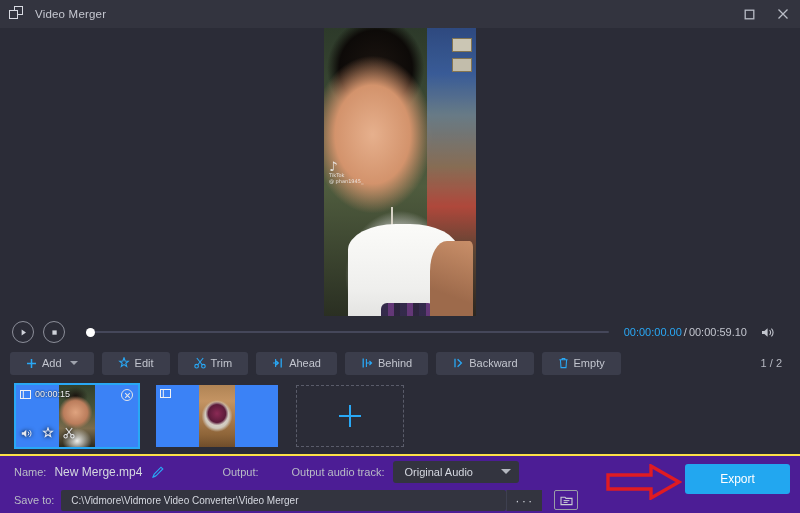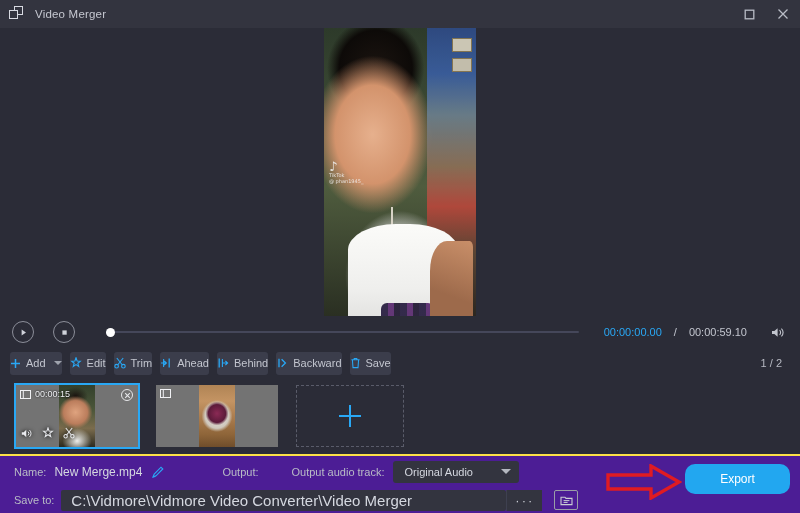--- a/index.html
+++ b/index.html
@@ -95,22 +95,22 @@
     color: #f2f2f2; font-size: 5px; line-height: 1.25; opacity: .86;
     font-family: "DejaVu Sans", sans-serif;
   }
   .tt-note { font-size: 13px; line-height: 10px; }
 
   
   .transport {
     flex: 0 0 32px; height: 32px;
     background: #2b2c37;
     display: flex; align-items: center;
-    padding: 0 14px 0 12px;
-    gap: 12px;
+    padding: 0 24px 0 12px;
+    gap: 2px;
   }
   .tbtn {
     width: 22px; height: 22px; border-radius: 50%;
     border: 1.3px solid #8b8e99; color: #cfd2da;
     display: flex; align-items: center; justify-content: center;
     flex: 0 0 22px;
   }
   .tbtn + .tbtn { margin-left: 7px; }
   .seek-wrap {
     flex: 1 1 auto; margin: 0 13px 0 19px; position: relative; height: 16px;
@@ -132,21 +132,21 @@
     display: flex; align-items: center;
     padding-left: 10px; padding-right: 12px;
     gap: 8px;
     position: relative;
   }
   .tool {
     height: 23px;
     background: #3b3d4b;
     border-radius: 3px;
     display: flex; align-items: center;
-    padding: 0 0;
+    padding: 0 16px;
     gap: 5px;
     color: #c3c6cf;
     font-size: 11px;
     white-space: nowrap;
   }
   .tool .ic { color: #29a8f5; display: flex; align-items: center; }
   .tool.disabled { color: #6e7079; }
   .tool.disabled .ic { color: #5a6672; }
   .tool .caret {
     width: 0; height: 0; border-left: 4px solid transparent; border-right: 4px solid transparent;
@@ -160,21 +160,21 @@
   
   .clipstrip {
     flex: 0 0 76px; height: 76px;
     background: #2b2c37;
     display: flex; align-items: center;
     padding-left: 16px;
     gap: 18px;
   }
   .clip {
     width: 122px; height: 62px;
-    background: #737373; position: relative;
+    background: #3b82f6; position: relative;
     flex: 0 0 122px;
   }
   .clip.selected { outline: 2px solid #29a8f5; outline-offset: 0px; }
   .clip-inner-img {
     position: absolute; left: 50%; transform: translateX(-50%); top: 0;
     width: 36px; height: 62px;
   }
   .img-person {
     background:
       radial-gradient(ellipse 60% 34% at 46% 44%, #dfa37f 0%, #bb7d5c 55%, rgba(150,95,70,0) 78%),
@@ -231,35 +231,35 @@
     display: flex; align-items: center; justify-content: space-between;
     padding: 0 8px 0 11px; color: #d5d8e0; font-size: 11px;
   }
   .gear { color: #29a8f5; display: flex; }
   .sel-caret {
     width: 0; height: 0; border-left: 5px solid transparent; border-right: 5px solid transparent;
     border-top: 5.5px solid #b4b7c0;
   }
   .pathfield {
     background: #33343f; height: 21px; display: flex; align-items: center;
-    color: #d5d8e0; font-size: 15px; padding: 0 10px; border-radius: 2px;
+    color: #d5d8e0; font-size: 10px; padding: 0 10px; border-radius: 2px;
   }
   .dots-btn {
     height: 21px; width: 36px; display: flex; align-items: center; justify-content: center;
     color: #c9ccd4; font-size: 13px; letter-spacing: 2px; background:#33343f;
     border-left: 1px solid #3e4050;
   }
   .folder-btn {
     width: 24px; height: 20px; display: flex; align-items: center; justify-content: center;
     border: 1.3px solid #9a9dA7; border-radius: 2px; color: #c9ccd4; margin-left: 12px;
   }
   .export-btn {
     position: absolute; right: 10px; top: 8px;
     width: 105px; height: 30px;
-    background: #22a7f0; border-radius: 10px;
+    background: #22a7f0; border-radius: 3px;
     display: flex; align-items: center; justify-content: center;
     color: #ffffff; font-size: 12px;
   }
   .red-arrow { position: absolute; right: 118px; top: 8px; }
 </style>
 </head>
 <body>
 
 <div id="app">
 
@@ -391,21 +391,21 @@
       </span>
       <span>Backward</span>
     </div>
 
     <div class="tool">
       <span class="ic">
         <svg width="11" height="12" viewBox="0 0 11 12">
             <path d="M1.4 2.8 H9.6 M4.2 2.8 V1.4 H6.8 V2.8 M2.4 2.8 L3 10.6 H8 L8.6 2.8" stroke="currentColor" stroke-width="1.05" fill="none"></path>
           </svg>
       </span>
-      <span>Save</span>
+      <span>Empty</span>
     </div>
 
     <span class="page-ind">1 / 2</span>
   </div>
 
   <div class="clipstrip">
 
     <div class="clip selected">
       <div class="clip-inner-img img-person"></div>
       <div class="clip-badge">

